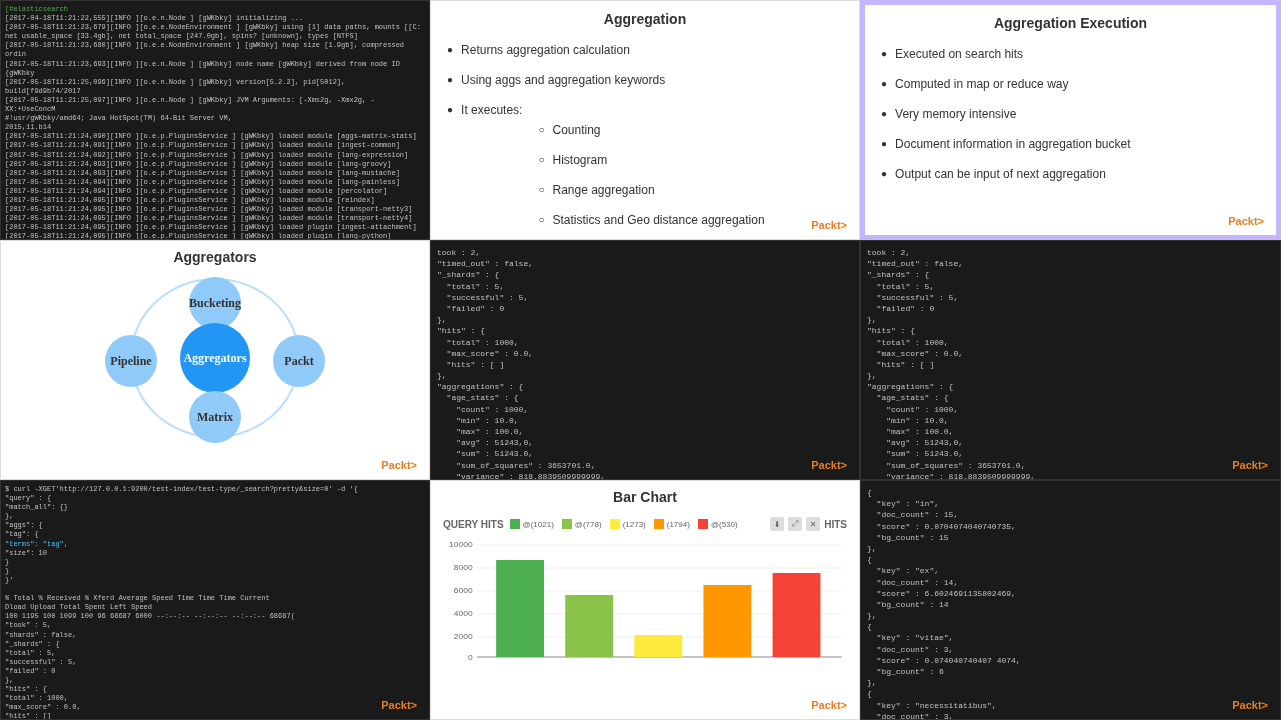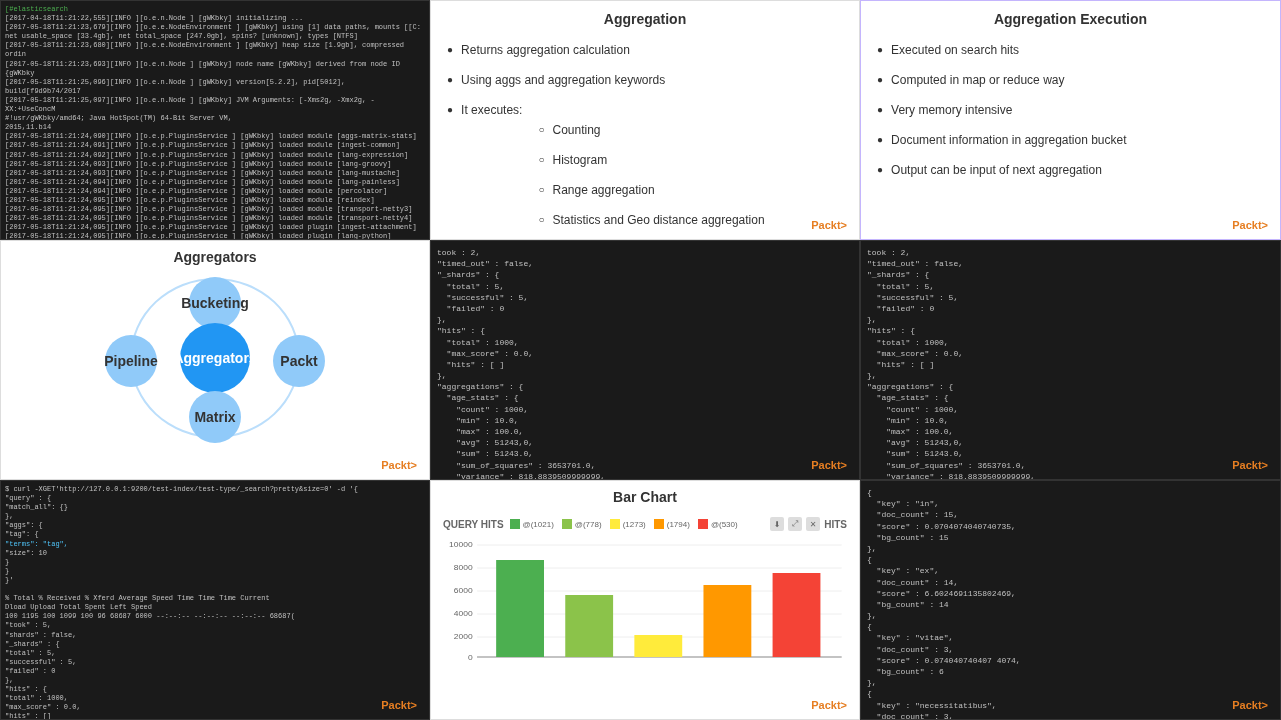--- a/index.html
+++ b/index.html
@@ -89,21 +89,21 @@
       bottom: 8px;
       right: 12px;
       color: #e67e22;
       font-size: 11px;
       font-weight: bold;
     }
 
     
     .panel-agg-execution {
       background: #ffffff;
-      border: 1px solid #c4b5fd;
+      border: 5px solid #c4b5fd;
       padding: 10px 16px;
     }
     .panel-agg-execution h2 {
       text-align: center;
       font-size: 14px;
       font-weight: bold;
       margin-bottom: 12px;
       color: #333;
     }
 
@@ -124,24 +124,25 @@
       width: 260px;
       height: 170px;
       margin: 0 auto;
     }
     .diagram-circle {
       position: absolute;
       border-radius: 50%;
       display: flex;
       align-items: center;
       justify-content: center;
-      font-size: 14px;
+      font-size: 12px;
       font-weight: bold;
       color: #fff;
       cursor: pointer;
+      font-family: Liberation Serif, serif;
     }
     .circle-center {
       width: 70px; height: 70px;
       background: #2196F3;
       left: 95px; top: 50px;
       z-index: 2;
     }
     .circle-top {
       width: 52px; height: 52px;
       background: #90CAF9;

